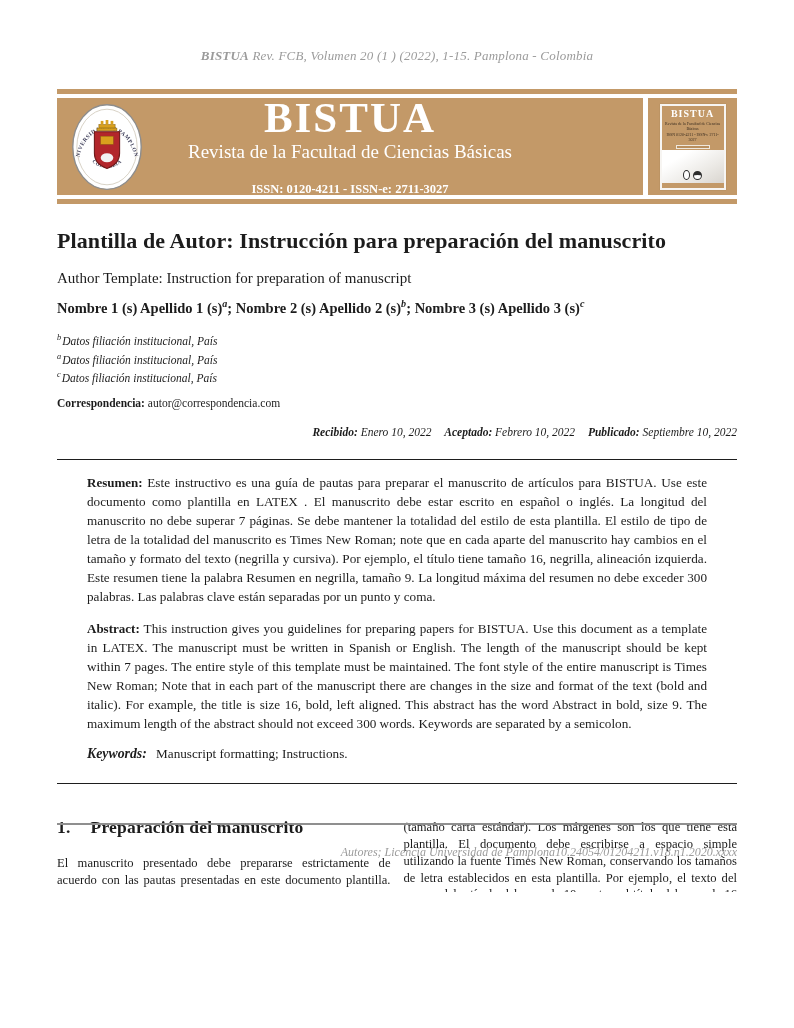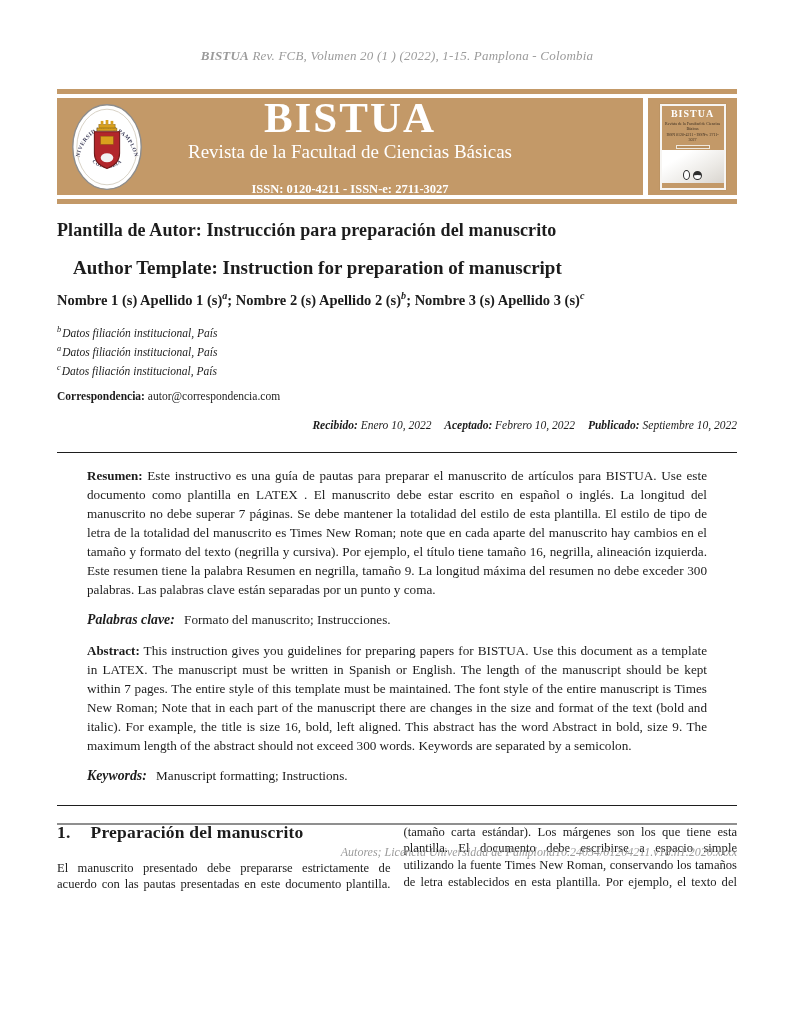--- a/index.html
+++ b/index.html
@@ -46,40 +46,40 @@
   .cover-sub{font-size:4px;color:#3a2d20;margin-top:2px;line-height:1.4;padding:0 3px;}
   .cover-pill{width:34px;height:4px;background:#b98f5e;border:1px solid #efe8dd;margin:2px auto 0;}
   .cover-bottom{
     flex:1;background:linear-gradient(150deg,#ffffff 25%,#eceae6 65%,#d9d5cf 100%);
     display:flex;align-items:flex-end;justify-content:center;gap:3px;padding-bottom:3px;
   }
   .mini-oval{width:7px;height:10px;border-radius:50%;background:#fdfdfd;border:1.5px solid #2c2c2c;}
   .mini-circle{width:9px;height:9px;border-radius:50%;background:#fdfdfd;border:1.5px solid #2c2c2c;border-top-width:4px;}
   .cover-bar{height:5px;background:var(--banner-tan);}
   
-  .title{font-size:18px;font-weight:bold;line-height:1.18;margin-top:16px;letter-spacing:.1px;}
-  .title-en{font-size:19px;font-weight:bold;margin-top:16px;margin-left:16px;}
+  .title{font-size:22px;font-weight:bold;line-height:1.18;margin-top:24px;letter-spacing:.1px;}
+  .title-en{font-size:15px;font-weight:normal;margin-top:16px;}
   .authors{font-size:14.5px;font-weight:bold;margin-top:11px;}
   .authors sup{font-style:italic;font-weight:bold;font-size:70%;}
   .affiliations{margin-top:13px;font-size:11.5px;font-style:italic;line-height:16px;}
   .affiliations sup{font-size:72%;margin-right:1px;}
   .correspondence{margin-top:11px;font-size:11.5px;}
   .correspondence .corr-label{font-weight:bold;}
   .dates{margin-top:17px;font-size:11.5px;font-style:italic;text-align:right;}
   .dates .date-pair{margin-left:10px;}
   .dates .date-label{font-weight:bold;}
   
   .rule{border:none;border-top:1.6px solid #1e1e1e;margin-top:21px;}
   .abstract-wrap{padding:0 30px;}
   .abs-par{margin-top:13px;font-size:13.2px;line-height:19px;text-align:justify;}
   .abs-label{font-weight:bold;font-size:13px;}
   .kw-line{margin-top:13px;font-size:13.2px;}
   .kw-label{font-weight:bold;font-style:italic;font-size:13.8px;margin-right:6px;}
   
-  .twocol{display:flex;gap:13px;margin-top:14px;}
+  .twocol{display:flex;gap:13px;margin-top:31px;}
   .col{flex:1;min-width:0;}
   .sec-heading{font-size:17.5px;font-weight:bold;letter-spacing:.2px;margin-top:2px;}
   .sec-heading .sec-num{margin-right:20px;}
   .body-par{font-size:12.6px;line-height:16.8px;text-align:justify;margin-top:17px;}
   .col-right .body-par{margin-top:4px;}
   
   .footer{position:absolute;left:57px;right:57px;bottom:32px;}
   .footer-rule{border:none;border-top:2px solid #8f8f8f;}
   .footer-row{
     display:flex;justify-content:flex-end;margin-top:20px;
@@ -173,24 +173,20 @@
     <span class="date-pair"><span class="date-label">Aceptado:</span> <span>Febrero 10, 2022</span></span>
     <span class="date-pair"><span class="date-label">Publicado:</span> <span>Septiembre 10, 2022</span></span>
   </div>
 
   <hr class="rule">
   <div class="abstract-wrap">
     <p class="abs-par">
       <span class="abs-label">Resumen:</span>
       <span>Este instructivo es una guía de pautas para preparar el manuscrito de artículos para BISTUA. Use este documento como plantilla en LATEX . El manuscrito debe estar escrito en español o inglés. La longitud del manuscrito no debe superar 7 páginas. Se debe mantener la totalidad del estilo de esta plantilla. El estilo de tipo de letra de la totalidad del manuscrito es Times New Roman; note que en cada aparte del manuscrito hay cambios en el tamaño y formato del texto (negrilla y cursiva). Por ejemplo, el título tiene tamaño 16, negrilla, alineación izquierda. Este resumen tiene la palabra Resumen en negrilla, tamaño 9. La longitud máxima del resumen no debe exceder 300 palabras. Las palabras clave están separadas por un punto y coma.</span>
     </p>
-    <p class="kw-line">
-      <span class="kw-label">Palabras clave:</span>
-      <span>Formato del manuscrito; Instrucciones.</span>
-    </p>
     <p class="abs-par">
       <span class="abs-label">Abstract:</span>
       <span>This instruction gives you guidelines for preparing papers for BISTUA. Use this document as a template in LATEX. The manuscript must be written in Spanish or English. The length of the manuscript should be kept within 7 pages. The entire style of this template must be maintained. The font style of the entire manuscript is Times New Roman; Note that in each part of the manuscript there are changes in the size and format of the text (bold and italic). For example, the title is size 16, bold, left aligned. This abstract has the word Abstract in bold, size 9. The maximum length of the abstract should not exceed 300 words. Keywords are separated by a semicolon.</span>
     </p>
     <p class="kw-line">
       <span class="kw-label">Keywords:</span>
       <span>Manuscript formatting; Instructions.</span>
     </p>
   </div>
   <hr class="rule">

